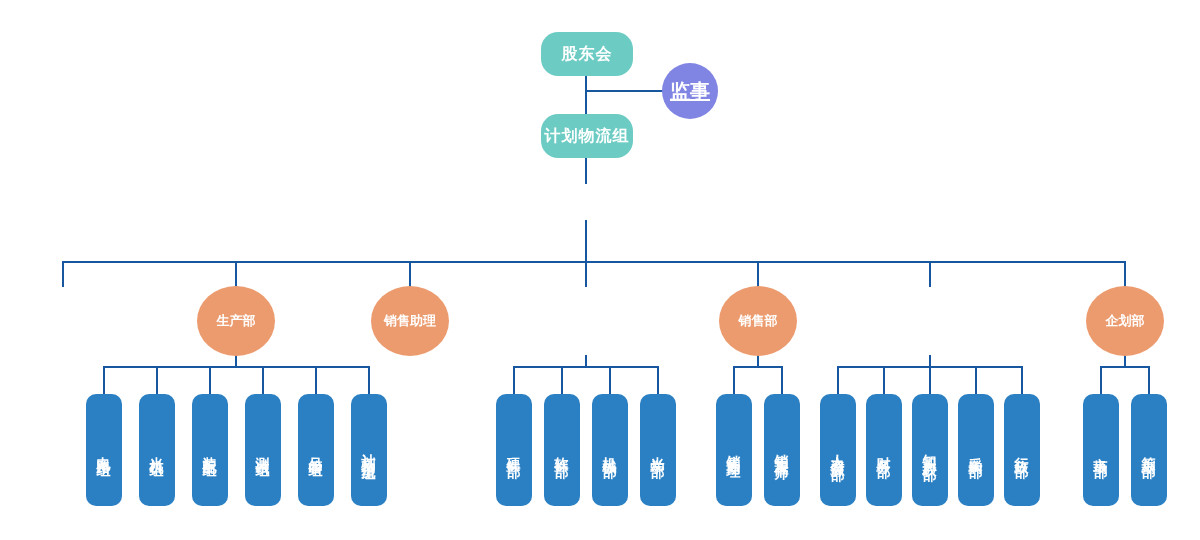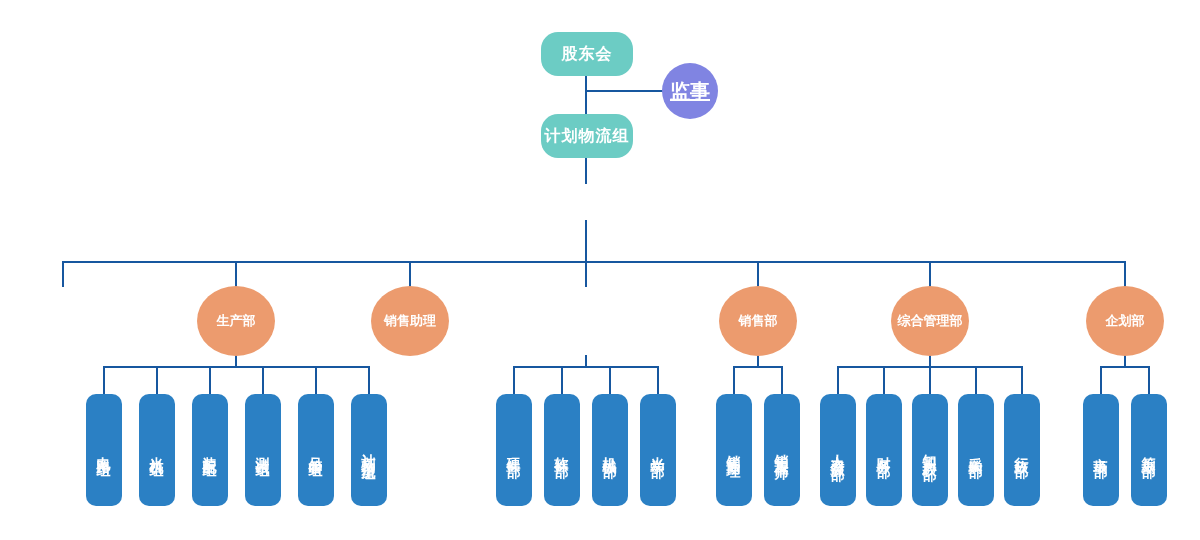--- a/index.html
+++ b/index.html
@@ -72,21 +72,20 @@
   <div class="line" style="left:1100px;top:366px;width:2px;height:29px"></div>
   <div class="line" style="left:1148px;top:366px;width:2px;height:29px"></div>
 
   <div class="node pill" style="left:541px;top:32px">股东会</div>
   <div class="node supervisor" style="left:662px;top:63px">监事</div>
   <div class="node pill" style="left:541px;top:114px">计划物流组</div>
 
   <div class="node dept" style="left:197px;top:286px">生产部</div>
   <div class="node dept" style="left:371px;top:286px">销售助理</div>
   <div class="node dept" style="left:719px;top:286px">销售部</div>
-  <div class="node dept" style="left:891px;top:286px">综合管理部</div>
   <div class="node dept" style="left:1086px;top:286px">企划部</div>
 
   <div class="node vbox" style="left:86px;top:394px">电路组</div>
   <div class="node vbox" style="left:139px;top:394px">光机组</div>
   <div class="node vbox" style="left:192px;top:394px">装配组</div>
   <div class="node vbox" style="left:245px;top:394px">测试组</div>
   <div class="node vbox" style="left:298px;top:394px">品管组</div>
   <div class="node vbox" style="left:351px;top:394px">计划物流组</div>
 
   <div class="node vbox" style="left:496px;top:394px">硬件部</div>

